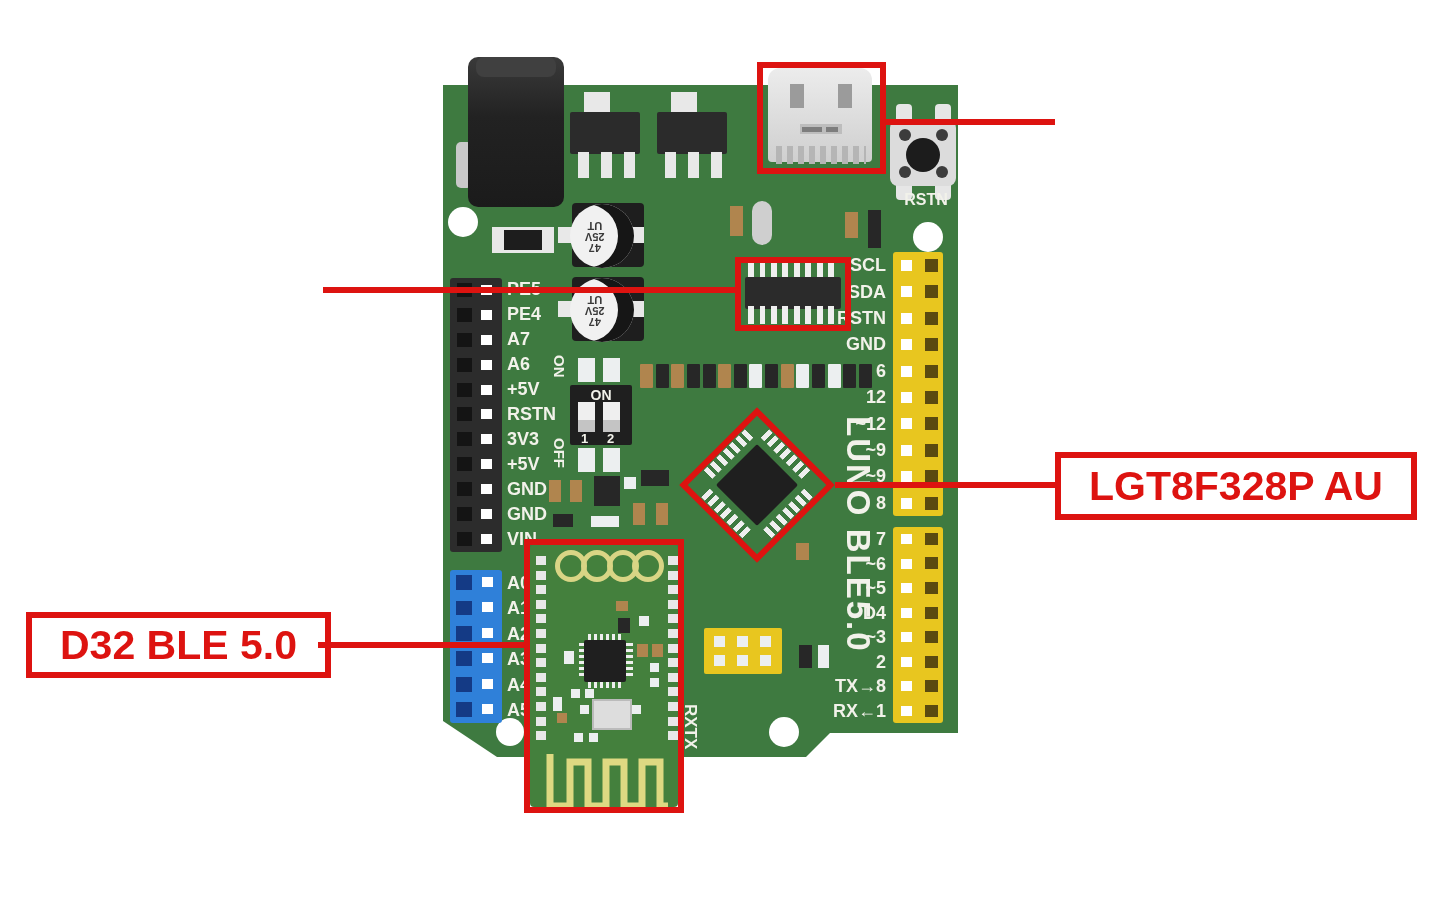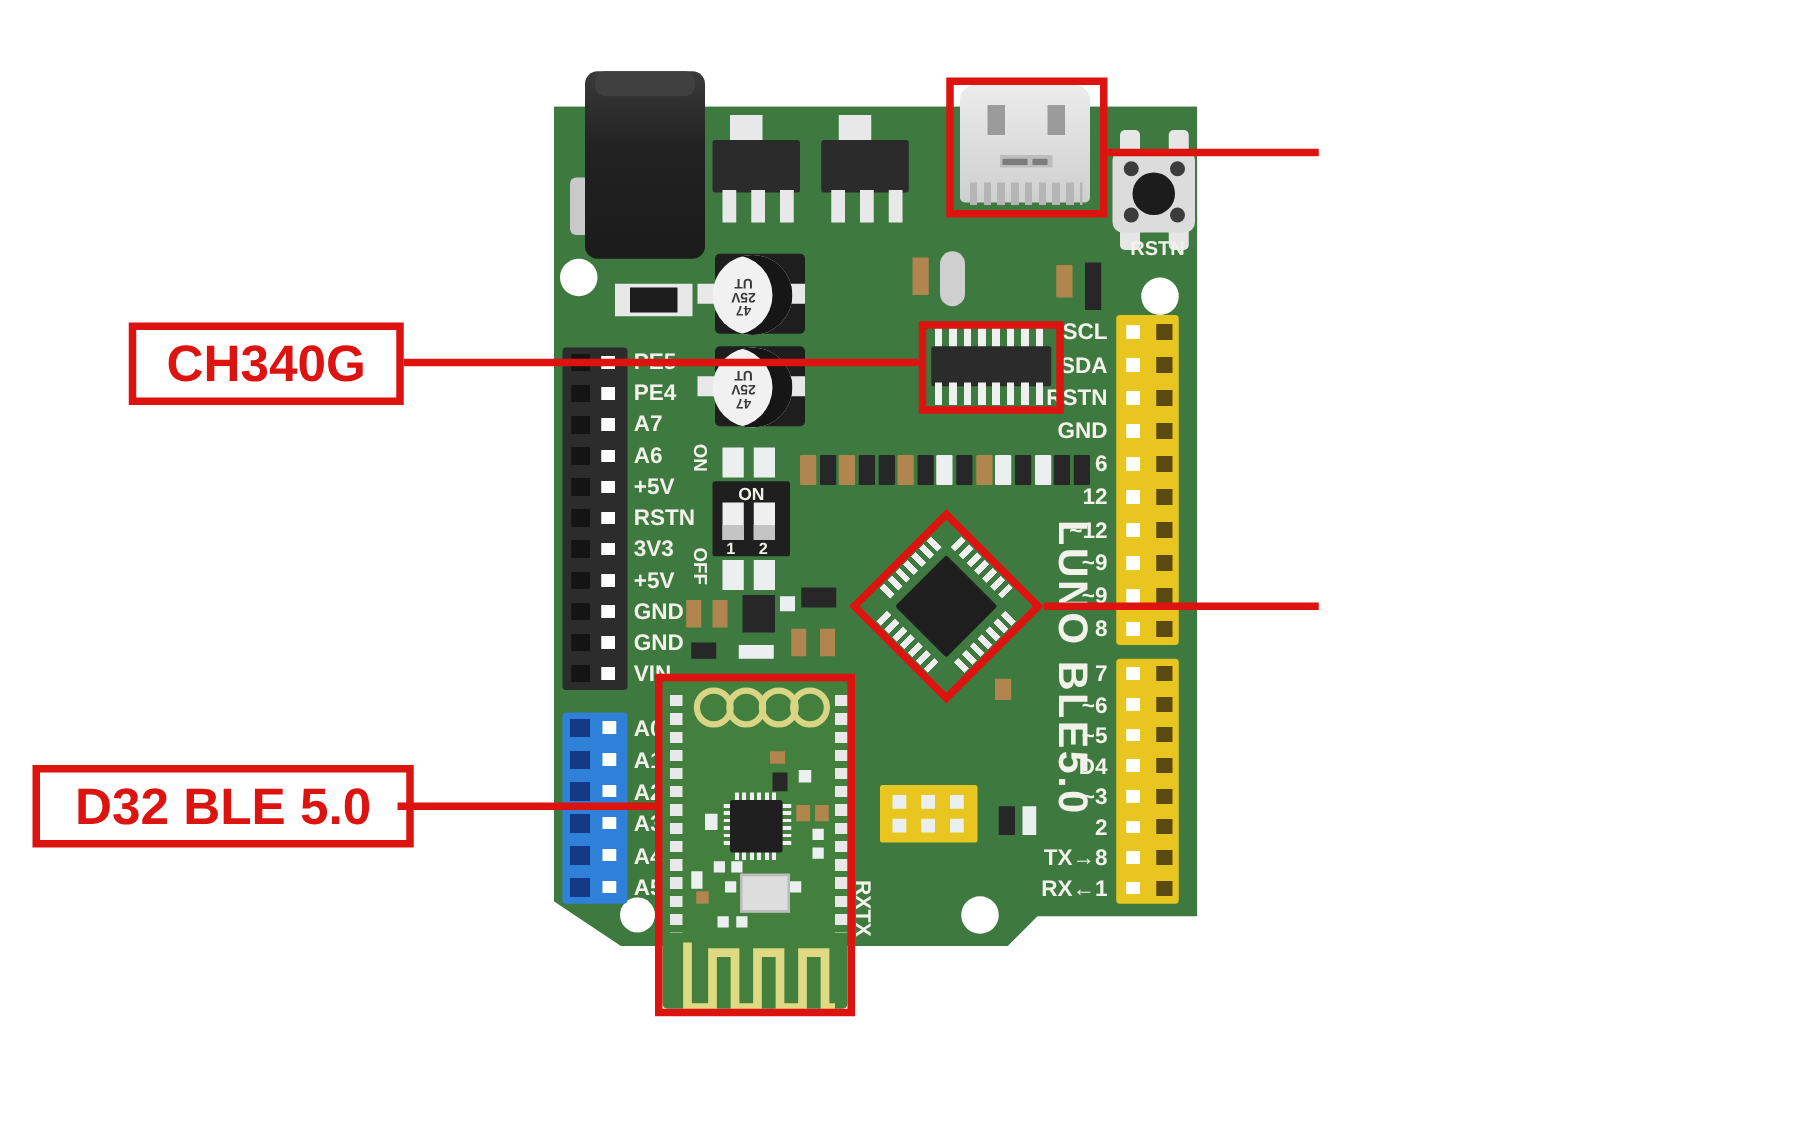--- a/index.html
+++ b/index.html
@@ -271,24 +271,24 @@
   <div class="abs light" style="left:632px;top:705px;width:9px;height:9px;"></div>
   <div class="abs" style="left:592px;top:699px;width:36px;height:27px;background:#dddddd;border:2px solid #bbbbbb;"></div>
   <svg class="abs" style="left:542px;top:750px;" width="132" height="62">
     <path d="M8,4 L8,56 L28,56 L28,12 L46,12 L46,56 L64,56 L64,12 L82,12 L82,56 L100,56 L100,12 L118,12 L118,56 L126,56" fill="none" stroke="#ded982" stroke-width="7"></path>
   </svg>
   <div class="vtext" style="left:700px;top:704px;font-size:17px;">RXTX</div>
 
   <div class="redbox" style="left:757px;top:62px;width:117px;height:100px;"></div>
   <div class="redline" style="left:886px;top:119px;width:169px;"></div>
 
-  <div class="redlabel" style="left:103px;top:258px;width:208px;height:54px;">CH340G</div>
   <div class="redline" style="left:323px;top:287px;width:412px;"></div>
   <div class="redbox" style="left:735px;top:257px;width:104px;height:62px;"></div>
 
   <div class="redbox" style="left:702px;top:430px;width:98px;height:98px;transform:rotate(45deg);"></div>
   <div class="redline" style="left:835px;top:482px;width:220px;"></div>
+  <div class="redlabel" style="left:1055px;top:452px;width:350px;height:56px;">LGT8F328P AU</div>
 
   <div class="redlabel" style="left:26px;top:612px;width:293px;height:54px;">D32 BLE 5.0</div>
   <div class="redline" style="left:318px;top:642px;width:206px;"></div>
   <div class="redbox" style="left:524px;top:539px;width:148px;height:262px;"></div>
 
 </div>
 
 </body></html>

